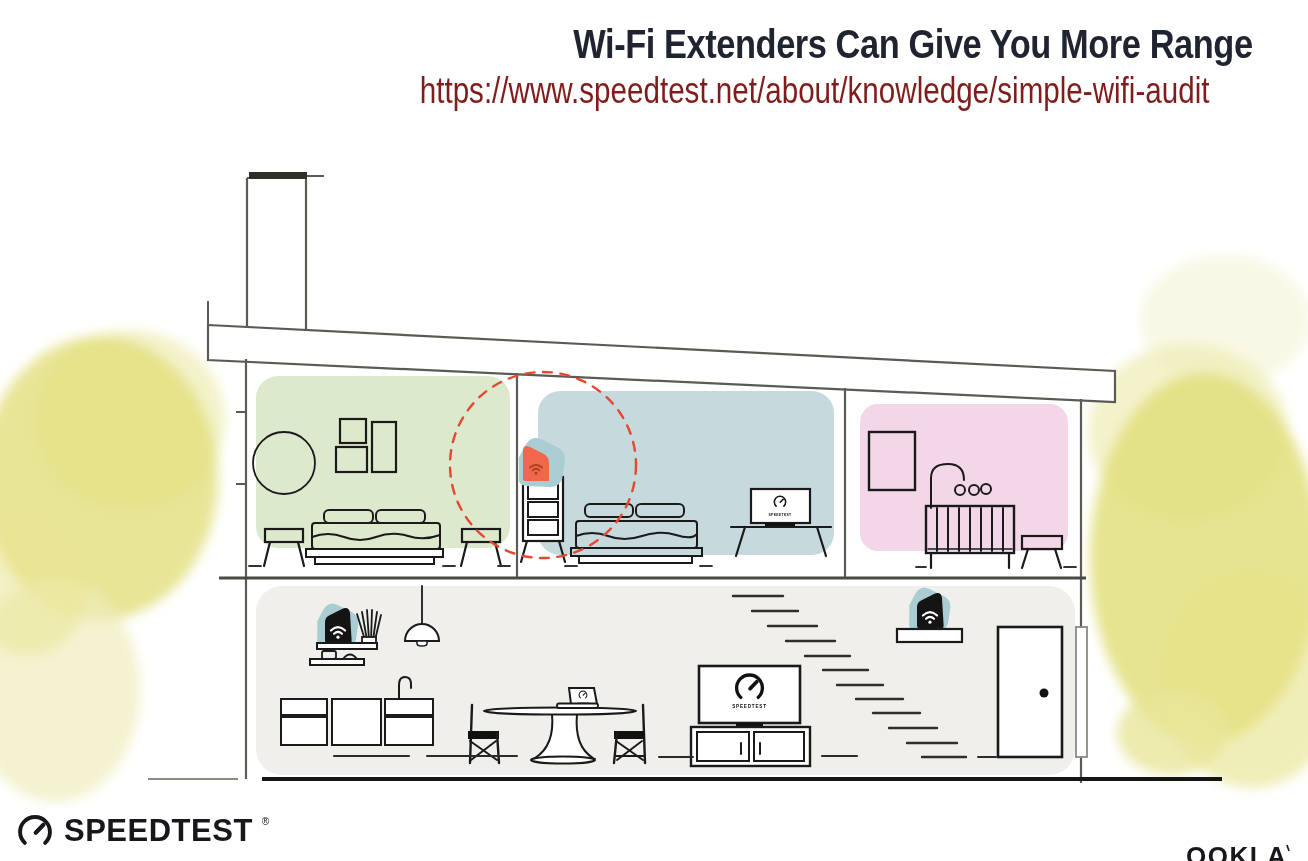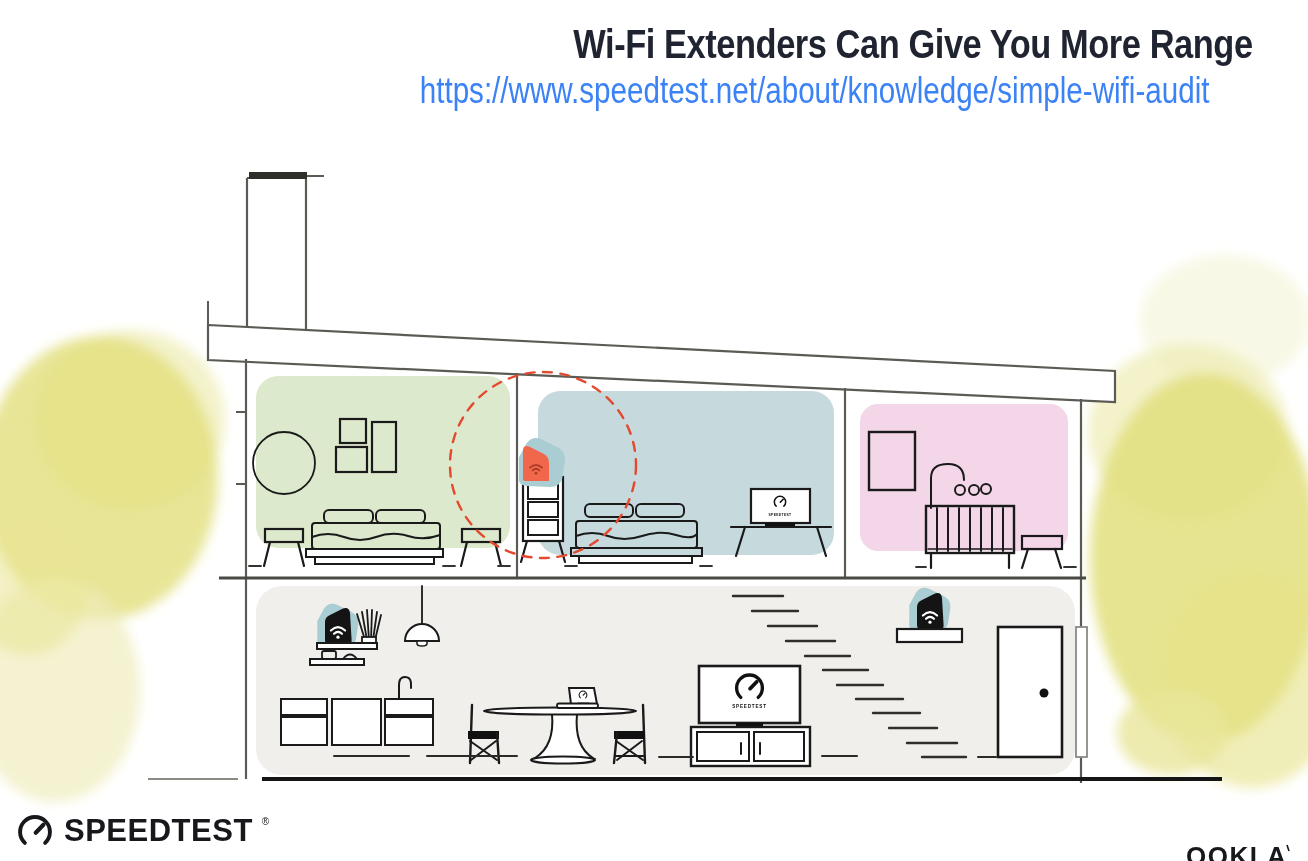--- a/index.html
+++ b/index.html
@@ -1,21 +1,21 @@
 <!DOCTYPE html>
 <html><head>
 <meta charset="utf-8">
 <style>
   html,body{margin:0;padding:0;background:#ffffff;}
   body{width:1308px;height:861px;position:relative;overflow:hidden;
        font-family:"Liberation Sans",sans-serif;}
   .hdr{position:absolute;left:0;width:1308px;text-align:right;color:#1f2430;}
   .hdr .squeeze{display:inline-block;transform:scaleX(.86);transform-origin:50% 50%;white-space:nowrap;}
   #title{top:22px;font-size:40px;font-weight:700;letter-spacing:-.5px;}
-  #url{top:70px;font-size:37px;font-weight:400;color:#3b82f6;letter-spacing:0;}
+  #url{top:70px;font-size:37px;font-weight:400;color:#7f1d1d;letter-spacing:0;}
   #url .squeeze{transform:scaleX(.80);}
   #scene{position:absolute;left:0;top:0;}
   .st-logo{position:absolute;left:14px;top:810px;display:flex;align-items:center;gap:8px;color:#17171c;}
   .st-logo .word{font-size:31px;font-weight:700;letter-spacing:.5px;}
   .st-logo sup{font-size:10px;vertical-align:super;position:relative;top:-10px;left:1px;}
   .ookla{position:absolute;right:14px;top:836px;}
   svg text{font-family:"Liberation Sans",sans-serif;}
 </style>
 </head>
 <body>

